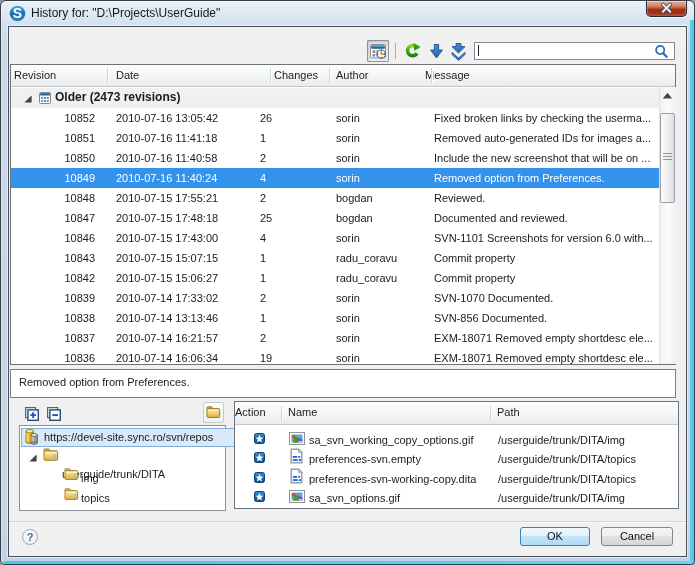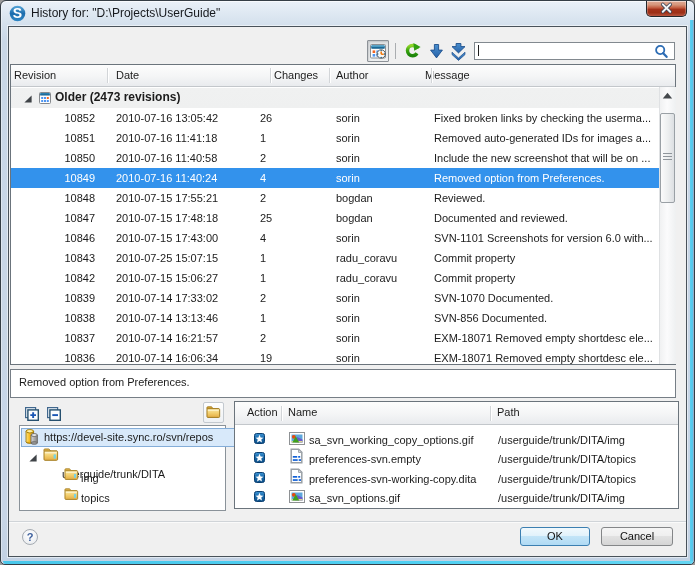--- a/index.html
+++ b/index.html
@@ -248,21 +248,21 @@
   <svg class="abs" style="left:28px;top:27px" width="12" height="12">
         <use href="#cal12"></use>
       </svg>
   <div class="row" style="top:43px"><span class="cell c-rev">10852</span><span class="cell c-date">2010-07-16 13:05:42</span><span class="cell c-chg">26</span><span class="cell c-auth">sorin</span><span class="cell c-msg">Fixed broken links by checking the userma...</span></div>
   <div class="row" style="top:63px"><span class="cell c-rev">10851</span><span class="cell c-date">2010-07-16 11:41:18</span><span class="cell c-chg">1</span><span class="cell c-auth">sorin</span><span class="cell c-msg">Removed auto-generated IDs for images a...</span></div>
   <div class="row" style="top:83px"><span class="cell c-rev">10850</span><span class="cell c-date">2010-07-16 11:40:58</span><span class="cell c-chg">2</span><span class="cell c-auth">sorin</span><span class="cell c-msg">Include the new screenshot that will be on ...</span></div>
   <div class="row sel" style="top:103px"><span class="cell c-rev">10849</span><span class="cell c-date">2010-07-16 11:40:24</span><span class="cell c-chg">4</span><span class="cell c-auth">sorin</span><span class="cell c-msg">Removed option from Preferences.</span></div>
   <div class="row" style="top:123px"><span class="cell c-rev">10848</span><span class="cell c-date">2010-07-15 17:55:21</span><span class="cell c-chg">2</span><span class="cell c-auth">bogdan</span><span class="cell c-msg">Reviewed.</span></div>
   <div class="row" style="top:143px"><span class="cell c-rev">10847</span><span class="cell c-date">2010-07-15 17:48:18</span><span class="cell c-chg">25</span><span class="cell c-auth">bogdan</span><span class="cell c-msg">Documented and reviewed.</span></div>
   <div class="row" style="top:163px"><span class="cell c-rev">10846</span><span class="cell c-date">2010-07-15 17:43:00</span><span class="cell c-chg">4</span><span class="cell c-auth">sorin</span><span class="cell c-msg">SVN-1101 Screenshots for version 6.0 with...</span></div>
-  <div class="row" style="top:183px"><span class="cell c-rev">10843</span><span class="cell c-date">2010-07-25 15:07:15</span><span class="cell c-chg">1</span><span class="cell c-auth">radu_coravu</span><span class="cell c-msg">Commit property</span></div>
+  <div class="row" style="top:183px"><span class="cell c-rev">10843</span><span class="cell c-date">2010-07-15 15:07:15</span><span class="cell c-chg">1</span><span class="cell c-auth">radu_coravu</span><span class="cell c-msg">Commit property</span></div>
   <div class="row" style="top:203px"><span class="cell c-rev">10842</span><span class="cell c-date">2010-07-15 15:06:27</span><span class="cell c-chg">1</span><span class="cell c-auth">radu_coravu</span><span class="cell c-msg">Commit property</span></div>
   <div class="row" style="top:223px"><span class="cell c-rev">10839</span><span class="cell c-date">2010-07-14 17:33:02</span><span class="cell c-chg">2</span><span class="cell c-auth">sorin</span><span class="cell c-msg">SVN-1070 Documented.</span></div>
   <div class="row" style="top:243px"><span class="cell c-rev">10838</span><span class="cell c-date">2010-07-14 13:13:46</span><span class="cell c-chg">1</span><span class="cell c-auth">sorin</span><span class="cell c-msg">SVN-856 Documented.</span></div>
   <div class="row" style="top:263px"><span class="cell c-rev">10837</span><span class="cell c-date">2010-07-14 16:21:57</span><span class="cell c-chg">2</span><span class="cell c-auth">sorin</span><span class="cell c-msg">EXM-18071 Removed empty shortdesc ele...</span></div>
   <div class="row" style="top:283px"><span class="cell c-rev">10836</span><span class="cell c-date">2010-07-14 16:06:34</span><span class="cell c-chg">19</span><span class="cell c-auth">sorin</span><span class="cell c-msg">EXM-18071 Removed empty shortdesc ele...</span></div>
   <div class="sbtrack"></div>
   <svg class="abs" style="left:651px;top:27px" width="11" height="8" viewBox="0 0 11 8">
         <polygon points="5.5,.8 10.2,6.5 .8,6.5" fill="#44484c"></polygon>
       </svg>
   <div class="sbthumb"></div>
@@ -301,21 +301,21 @@
       </svg>
   <div style="position:absolute;left:61px;top:42px;line-height:20px">img</div>
   <svg class="abs" style="left:44px;top:61px" width="15" height="14">
         <use href="#folder"></use>
       </svg>
   <div style="position:absolute;left:61px;top:62px;line-height:20px">topics</div>
  </div>
 
  <div class="table2">
   <div class="thead2">
-   <div class="th" style="left:12px">Action</div>
+   <div class="th" style="left:0">Action</div>
    <div class="th" style="left:53px">Name</div>
    <div class="th" style="left:262px">Path</div>
    <div class="hsep" style="left:46px;top:4px"></div>
    <div class="hsep" style="left:255px;top:4px"></div>
   </div>
   <svg class="abs" style="left:19px;top:31px" width="11" height="11">
         <use href="#star10"></use>
       </svg>
   <svg class="abs" style="left:19px;top:50px" width="11" height="11">
         <use href="#star10"></use>

